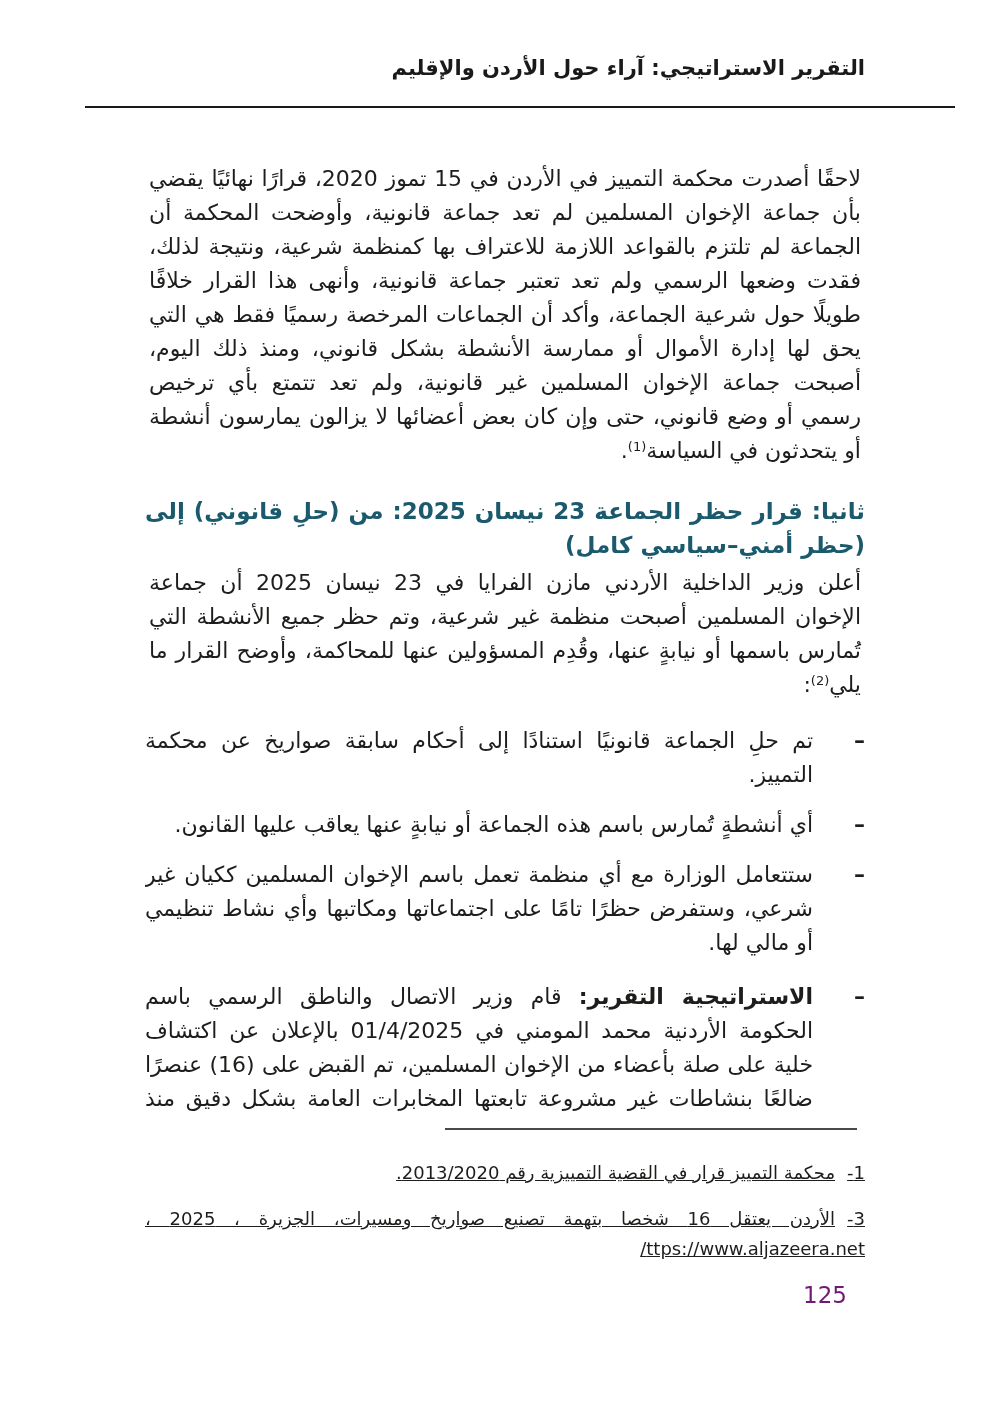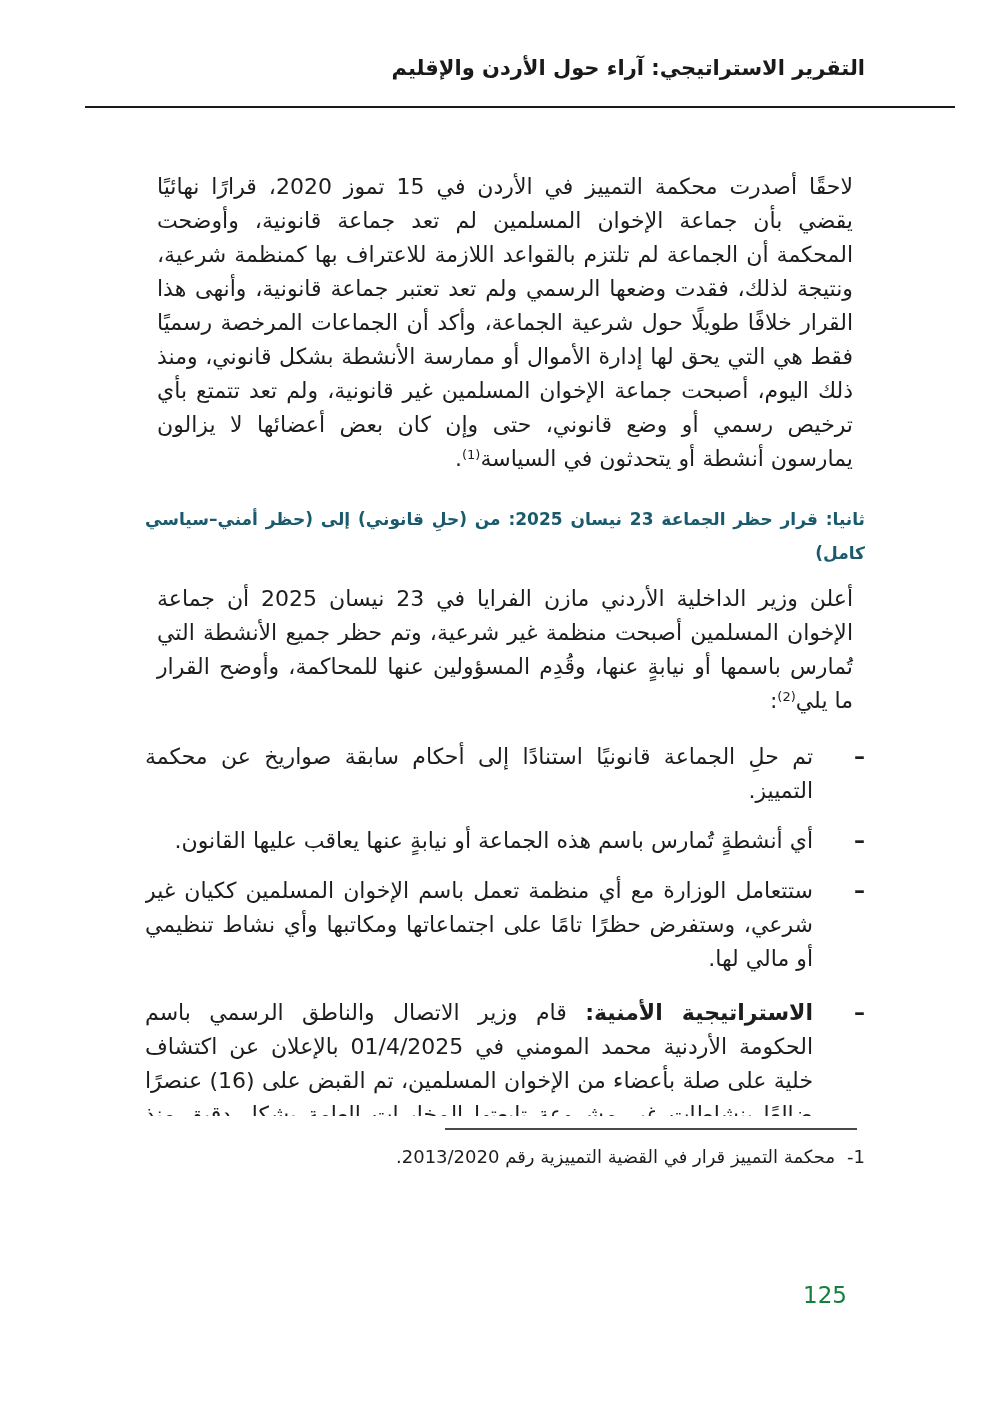--- a/index.html
+++ b/index.html
@@ -38,25 +38,25 @@
     position: absolute;
     top: 158px;
     right: 139px;
     left: 145px;
     height: 958px;
     overflow: hidden;
     font-size: 22px;
     line-height: 34px;
     text-align: justify;
   }
-  .main-col p { margin: 12px; }
+  .main-col p { margin: 4px; }
   .para { margin: 0; }
   .section-heading {
     margin: 26px 0 0;
-    font-size: 17px;
+    font-size: 23px;
     line-height: 34px;
     font-weight: bold;
     color: #1b5a6d;
     text-align: justify;
   }
   .p2 { margin-top: 24px; }
   .p3 { margin-top: 22px; }
   sup.fn-ref {
     font-size: 13px;
     line-height: 0;
@@ -85,28 +85,28 @@
   .footnotes {
     position: absolute;
     top: 1142px;
     right: 139px;
     left: 145px;
     font-size: 18px;
     line-height: 30px;
     text-align: justify;
     color: #1d1d1b;
   }
-  .footnotes p { margin: 0 0 4px; }
+  .footnotes p { margin: 16px 0 4px; text-decoration: underline; }
   .fn-num { margin-left: 12px; }
   .page-number {
     position: absolute;
     top: 1282px;
     right: 157px;
     font-size: 23px;
-    color: #15803d;
+    color: #701a75;
     direction: ltr;
     text-align: center;
   }
 </style>
 </head>
 <body>
 
 <div class="page">
 
   <div class="running-header">التقرير الاستراتيجي: آراء حول الأردن والإقليم</div>
@@ -133,27 +133,28 @@
       <li>
         <span class="dash-cell">–</span>
         <span class="li-text">ستتعامل الوزارة مع أي منظمة تعمل باسم الإخوان المسلمين ككيان غير شرعي، وستفرض حظرًا تامًا على اجتماعاتها ومكاتبها وأي نشاط تنظيمي أو مالي لها.</span>
       </li>
     </ul>
 
 
     <ul class="dash-list strategy-list">
       <li>
         <span class="dash-cell">–</span>
-        <span class="li-text"><span class="lead-bold">الاستراتيجية الأمنية:</span><span> قام وزير الاتصال والناطق الرسمي باسم الحكومة الأردنية محمد المومني في 01/4/2025 بالإعلان عن اكتشاف خلية على صلة بأعضاء من الإخوان المسلمين، تم القبض على (16) عنصرًا ضالعًا بنشاطات غير مشروعة تابعتها المخابرات العامة بشكل دقيق منذ عام 2021، وكانت تُخطط لإنتاج صواريخ وطائرات</span></span>
+        <span class="li-text"><span class="lead-bold">الاستراتيجية التقرير:</span><span> قام وزير الاتصال والناطق الرسمي باسم الحكومة الأردنية محمد المومني في 01/4/2025 بالإعلان عن اكتشاف خلية على صلة بأعضاء من الإخوان المسلمين، تم القبض على (16) عنصرًا ضالعًا بنشاطات غير مشروعة تابعتها المخابرات العامة بشكل دقيق منذ عام 2021، وكانت تُخطط لإنتاج صواريخ وطائرات</span></span>
       </li>
     </ul>
 
   </div>
 
   <div class="footnote-rule"></div>
 
   <div class="footnotes">
     <p><span class="fn-num">1-</span><span>محكمة التمييز قرار في القضية التمييزية رقم 2013/2020.</span></p>
+    <p><span class="fn-num">3-</span><span>الأردن يعتقل 16 شخصا بتهمة تصنيع صواريخ ومسيرات، الجزيرة ، 2025 ، ttps://www.aljazeera.net/</span></p>
   </div>
 
   <div class="page-number">125</div>
 
 </div>
 
 </body></html>

